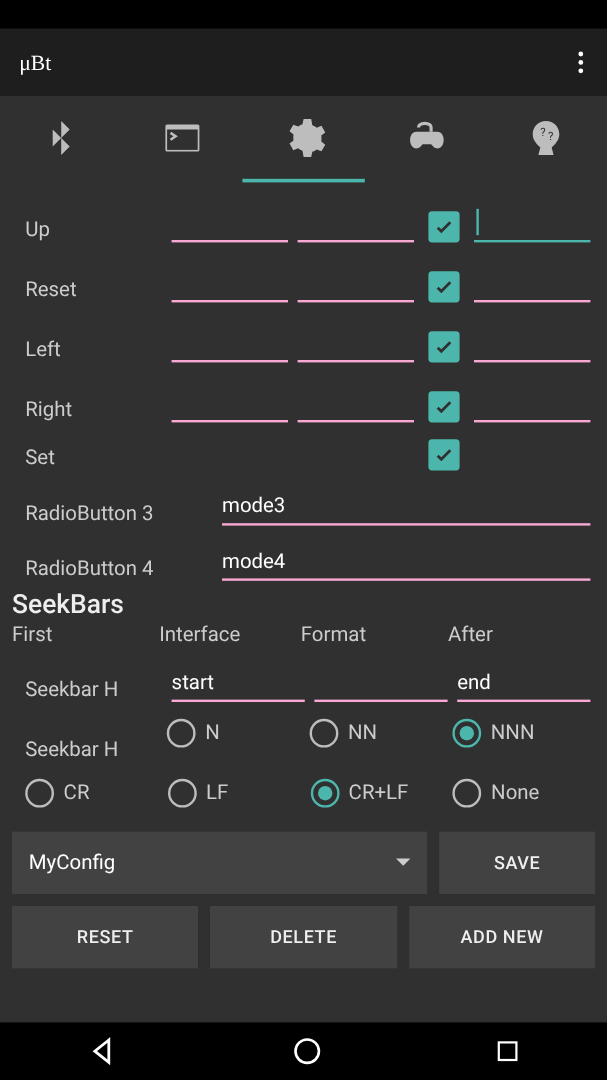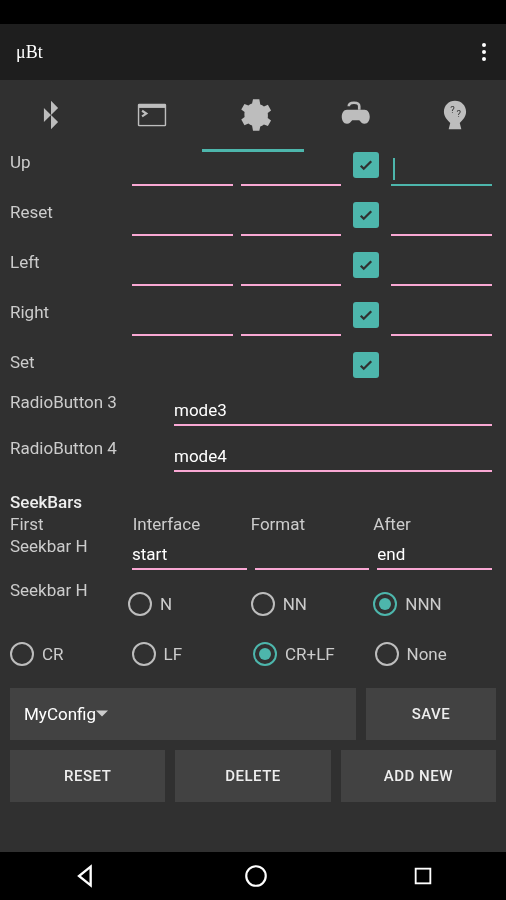--- a/index.html
+++ b/index.html
@@ -56,22 +56,23 @@
 }
 .tab.active {
   border-bottom-color: #4db6ac;
 }
 .tab svg { fill: #bdbdbd; }
 .content {
   padding: 0 10px;
 }
 .row {
   display: flex;
-  align-items: flex-start;
+  align-items: flex-end;
   min-height: 50px;
+  margin-left: 11px;
 }
 .row-label {
   width: 118px;
   font-size: 17px;
   color: #ccc;
   flex-shrink: 0;
 }
 .underline-cell {
   flex: 1;
   height: 34px;
@@ -97,21 +98,21 @@
   justify-content: center;
 }
 .checkbox svg { stroke: #303030; fill: none; stroke-width: 3; }
 .input-cursor {
   width: 2px;
   height: 22px;
   background: #4db6ac;
   margin-left: 2px;
 }
 .section-header {
-  font-size: 17px;
+  font-size: 22px;
   color: #eee;
   font-weight: 500;
   padding: 8px 0 0 0;
 }
 .headers {
   display: flex;
   font-size: 17px;
   color: #ccc;
   padding: 2px 0;
 }
@@ -154,20 +155,21 @@
   height: 52px;
 }
 .spinner {
   flex: 1;
   background: #424242;
   display: flex;
   align-items: center;
   padding: 0 14px;
   color: #fff;
   font-size: 17px;
+  justify-content: space-between;
 }
 .btn {
   background: #424242;
   color: #eee;
   font-size: 15px;
   font-weight: 500;
   letter-spacing: 0.5px;
   display: flex;
   align-items: center;
   justify-content: center;

